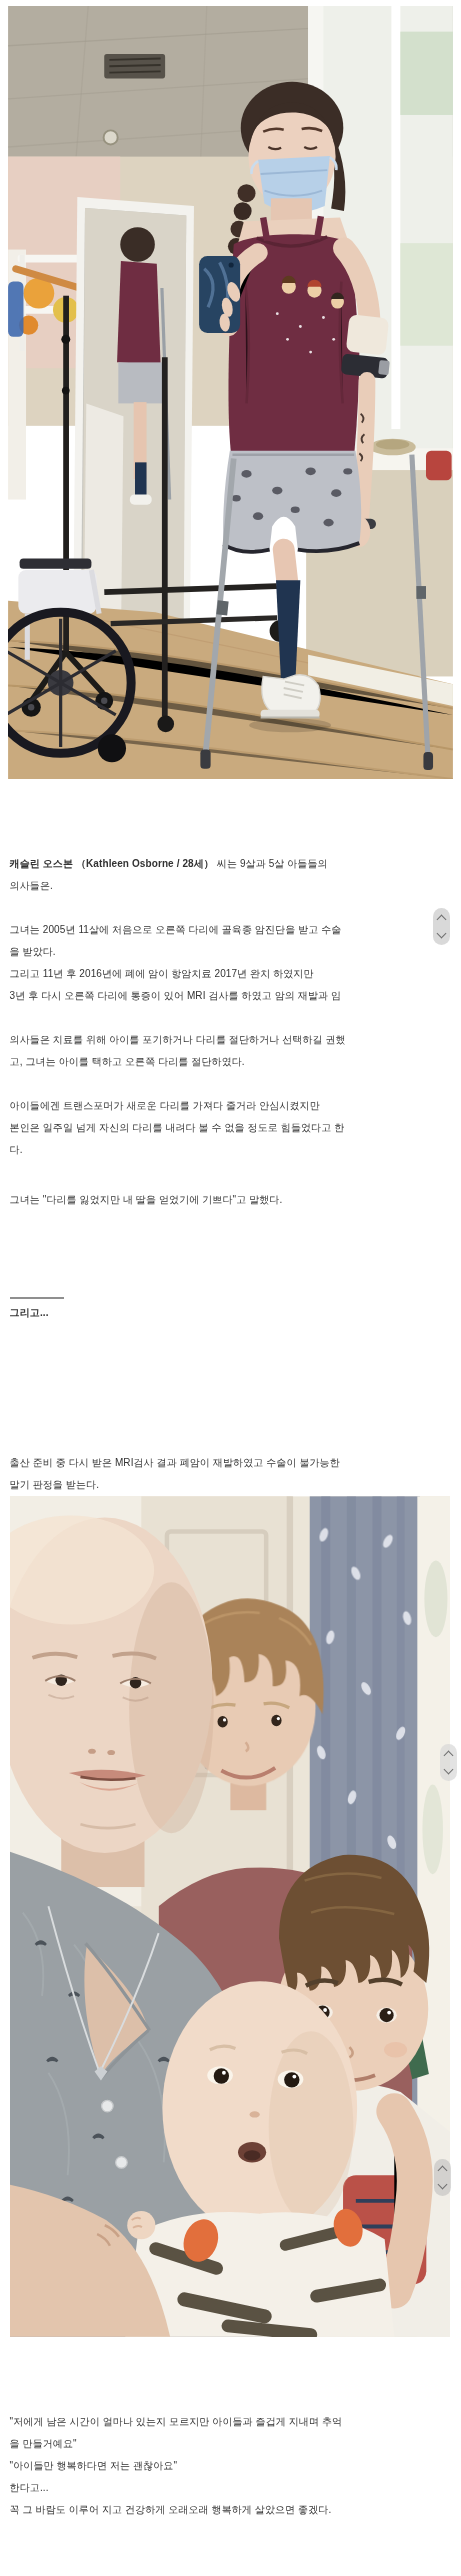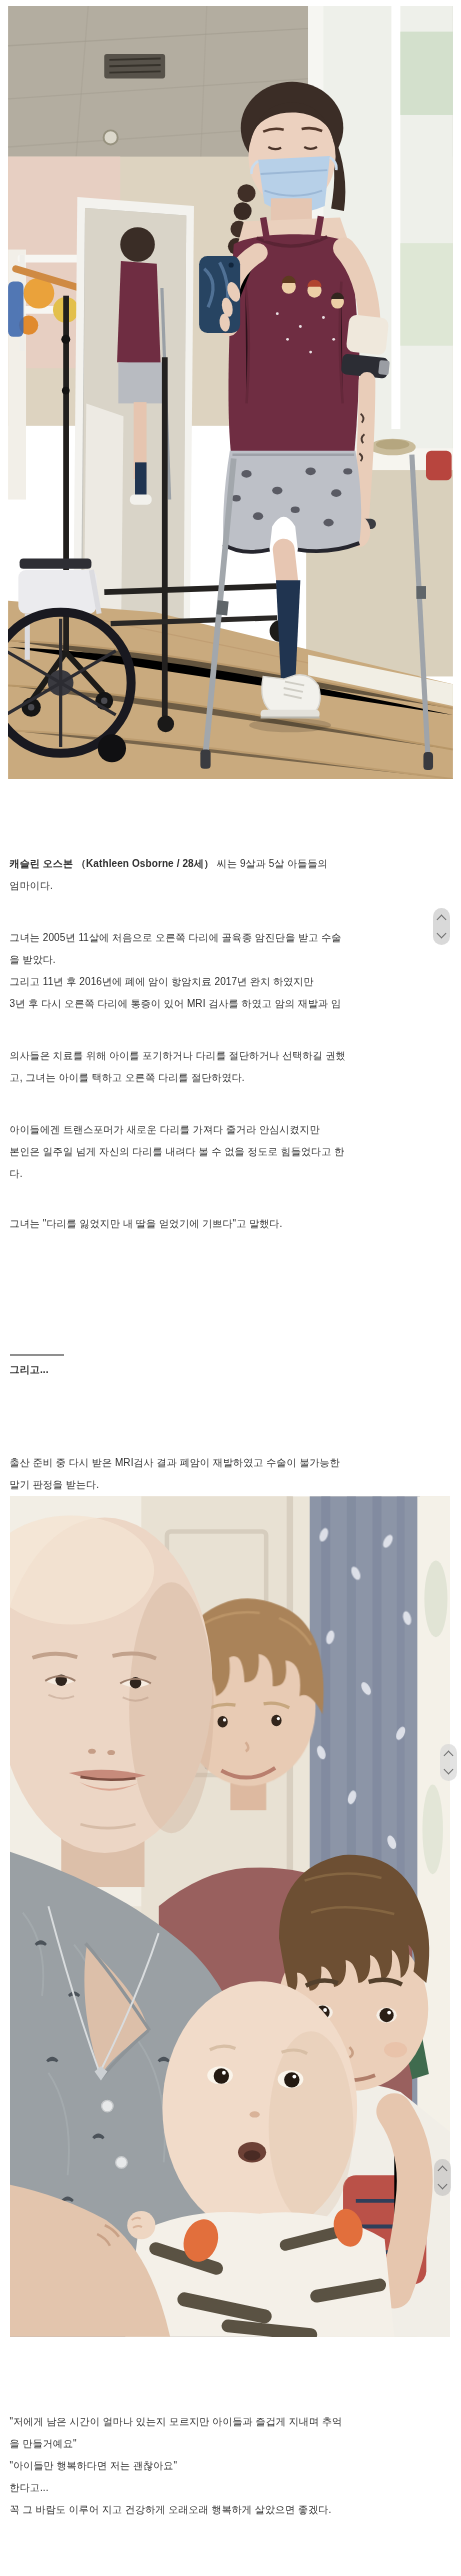--- a/index.html
+++ b/index.html
@@ -4,27 +4,27 @@
 <style>
   html,body{margin:0;padding:0;background:#ffffff;}
   body{width:461px;font-family:"Liberation Sans","DejaVu Sans",sans-serif;color:#333;}
   .page{position:relative;width:461px;height:2576px;overflow:hidden;background:#fff;}
   figure{margin:0;padding:0;}
   .photo1{position:absolute;left:8.3px;top:6.4px;width:445px;height:773px;}
   .photo2{position:absolute;left:10.3px;top:1496px;width:440px;height:841px;}
   .photo1 svg,.photo2 svg{display:block;width:100%;height:100%;}
   .tblock{position:absolute;left:9.6px;right:0;}
   .blockA{top:853px;}
-  .blockMid{top:1354px;}
+  .blockMid{top:1297px;}
   .blockB{top:1452px;}
   .blockC{top:2411px;}
   .tline{font-size:10px;line-height:22px;height:22px;white-space:nowrap;letter-spacing:0.1px;}
   .tline .b{font-weight:700;}
   .bold{font-weight:700;}
-  .ps{margin-top:30px;}
+  .ps{margin-top:22px;}
   .ps2{margin-top:28px;}
   .divider{width:54px;height:1.9px;background:#8f8f8f;margin:0 0 3.2px 0.6px;}
   .scroll-pill{position:absolute;width:17.3px;height:37px;border-radius:9px;
     background:rgba(185,185,185,0.55);display:flex;flex-direction:column;
     align-items:center;justify-content:center;gap:6.4px;box-sizing:border-box;}
   .scroll-pill.lighter{background:rgba(215,215,215,0.7);}
   .chev{width:7px;height:7px;border-left:1.9px solid #6f6f6f;border-top:1.9px solid #6f6f6f;box-sizing:border-box;}
   .chev.up{transform:rotate(45deg);margin-top:2.6px;}
   .chev.down{transform:rotate(225deg);margin-bottom:2.6px;}
 </style>
@@ -242,21 +242,21 @@
       <g>
         <path d="M352,706 L308,1168" stroke="#a2a7ac" stroke-width="9"></path>
         <rect x="326" y="928" width="17" height="22" fill="#5f6569" transform="rotate(6 334 939)"></rect>
         <rect x="300" y="1160" width="16" height="30" rx="6" fill="#3a3b40"></rect>
       </g>
     </svg>
   </figure>
 
   <section class="tblock blockA">
     <div class="tline"><span class="b">캐슬린 오스본  （Kathleen Osborne / 28세）</span><span>  씨는 9살과 5살 아들들의</span></div>
-    <div class="tline">엄마이다.</div>
+    <div class="tline">의사들은.</div>
     <div class="tline ps">그녀는 2005년 11살에 처음으로 오른쪽 다리에 골육종 암진단을 받고 수술</div>
     <div class="tline">을 받았다.</div>
     <div class="tline">그리고 11년 후 2016년에 폐에 암이 항암치료 2017년 완치 하였지만</div>
     <div class="tline">3년 후 다시 오른쪽 다리에 통증이 있어 MRI 검사를 하였고 암의 재발과 임</div>
     <div class="tline ps">의사들은 치료를 위해 아이를 포기하거나 다리를 절단하거나 선택하길 권했</div>
     <div class="tline">고, 그녀는 아이를 택하고 오른쪽 다리를 절단하였다.</div>
     <div class="tline ps">아이들에겐 트랜스포머가 새로운 다리를 가져다 줄거라 안심시켰지만</div>
     <div class="tline">본인은 일주일 넘게 자신의 다리를 내려다 볼 수 없을 정도로 힘들었다고 한</div>
     <div class="tline">다.</div>
     <div class="tline ps2">그녀는 "다리를 잃었지만 내 딸을 얻었기에 기쁘다"고 말했다.</div>

